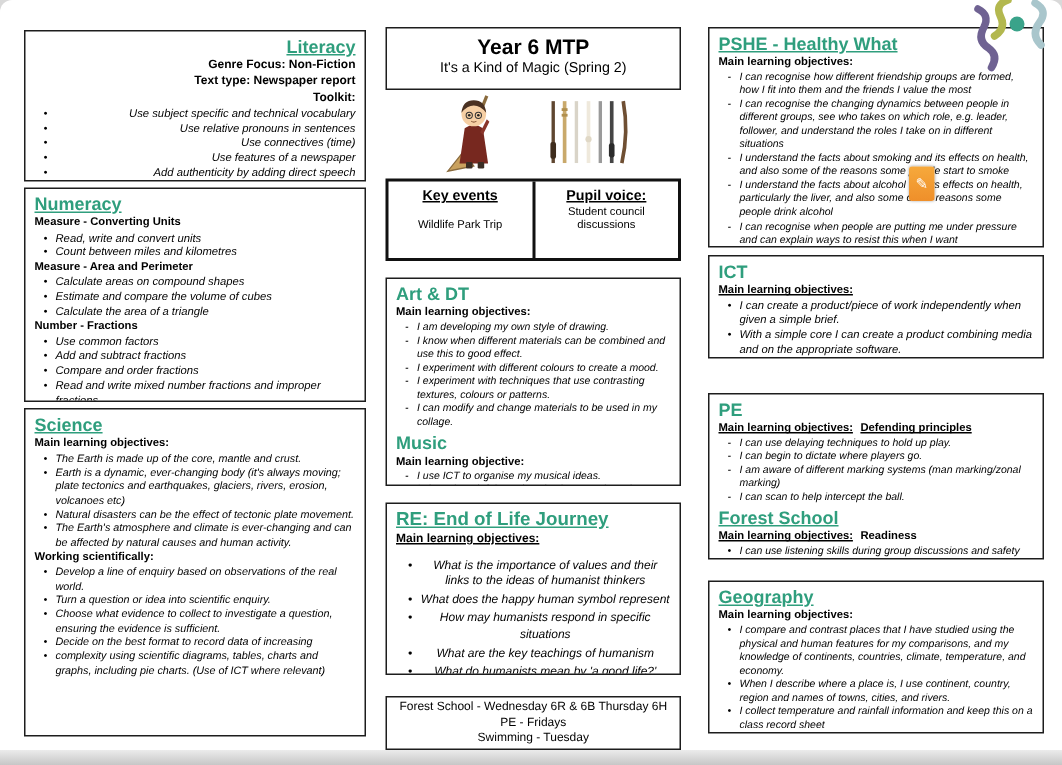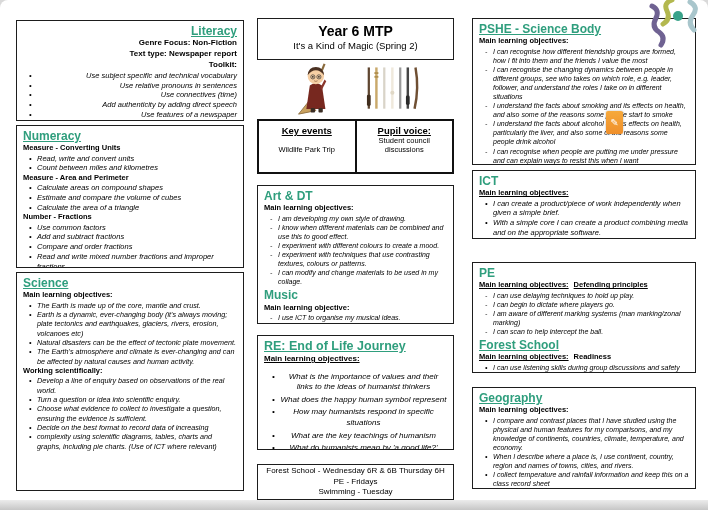--- a/index.html
+++ b/index.html
@@ -136,22 +136,22 @@
 
   <div class="box literacy-box">
     <div class="box-title u">Literacy</div>
     <div class="boldline">Genre Focus: Non-Fiction</div>
     <div class="boldline">Text type: Newspaper report</div>
     <div class="boldline">Toolkit:</div>
     <ul class="bullets">
         <li>Use subject specific and technical vocabulary</li>
         <li>Use relative pronouns in sentences</li>
         <li>Use connectives (time)</li>
+        <li>Use features of a newspaper</li>
         <li>Add authenticity by adding direct speech</li>
-        <li>Use features of a newspaper</li>
       </ul>
   </div>
 
   <div class="box numeracy-box">
     <div class="box-title u">Numeracy</div>
     <div class="subhead">Measure - Converting Units</div>
     <ul class="bullets">
         <li>Read, write and convert units</li>
         <li>Count between miles and kilometres</li>
       </ul>
@@ -267,21 +267,21 @@
       </ul>
   </div>
 
   <div class="box schedule-box">
       <div>Forest School - Wednesday 6R &amp;  6B   Thursday 6H</div>
       <div>PE - Fridays</div>
       <div>Swimming - Tuesday</div>
     </div>
 
   <div class="box pshe-box">
-    <div class="box-title u">PSHE - Science Body</div>
+    <div class="box-title u">PSHE - Healthy What</div>
     <div class="subhead">Main learning objectives:</div>
     <ul class="bullets dash fs70">
         <li>I can recognise how different friendship groups are formed, how I fit into them and the friends I value the most</li>
         <li>I can recognise the changing dynamics between people in different groups, see who takes on which role, e.g. leader, follower, and understand the roles I take on in different situations</li>
         <li>I understand the facts about smoking and its effects on health, and also some of the reasons some people start to smoke</li>
         <li>I understand the facts about alcohol and its effects on health, particularly the liver, and also some of the reasons some people drink alcohol</li>
         <li>I can recognise when people are putting me under pressure and can explain ways to resist this when I want</li>
         <li>I know myself well enough to have a clear picture of what I believe is right and wrong</li>
       </ul>
   </div>

